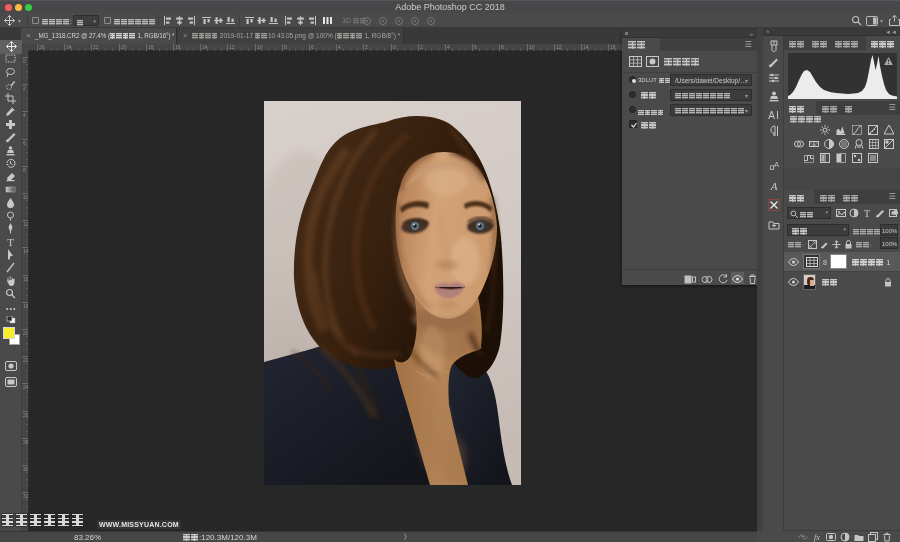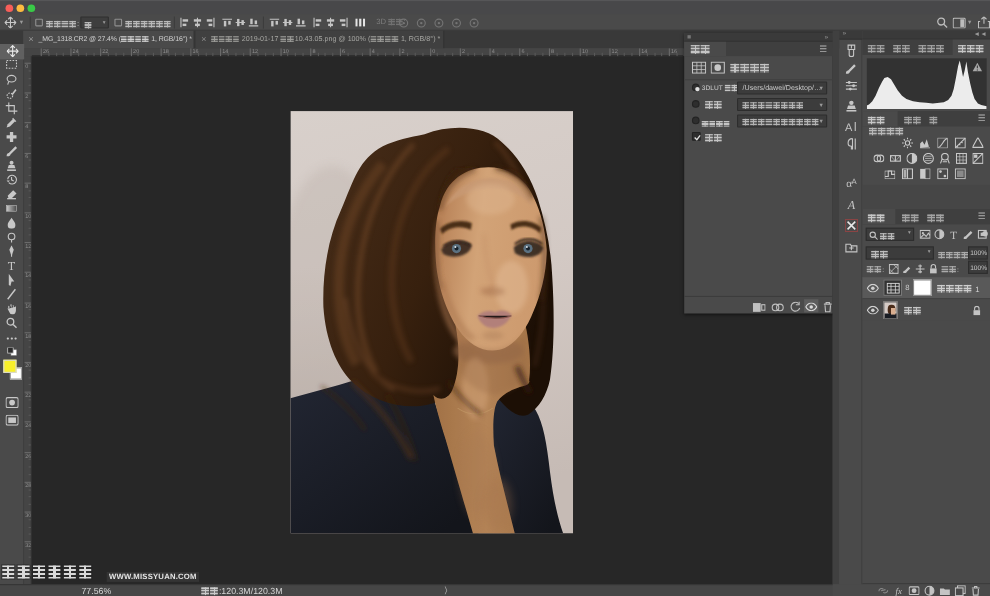--- a/index.html
+++ b/index.html
@@ -4,20 +4,21 @@
 body{width:900px;height:542px;overflow:hidden;position:relative;background:#4a4a4a;
  font-family:"Liberation Sans",sans-serif;font-size:9px;line-height:1;-webkit-font-smoothing:antialiased}
 .ab{position:absolute;line-height:1}
 .txt{color:#c9c9c9;font-size:8px;line-height:1}
 svg{display:block}
 </style></head><body>
 <div class="ab" style="left:0;top:0;width:900px;height:13px;background:#48484a;border-top:1px solid #565658">
 <div class="ab" style="left:5px;top:3px;width:7px;height:7px;border-radius:50%;background:#f75e59"></div>
 <div class="ab" style="left:15px;top:3px;width:7px;height:7px;border-radius:50%;background:#fdbb40"></div>
 <div class="ab" style="left:25px;top:3px;width:7px;height:7px;border-radius:50%;background:#39ca47"></div>
+<div class="ab" style="left:0;top:2px;width:900px;text-align:center;color:#cbcbcb;font-size:9px">Adobe Photoshop CC 2018</div>
 </div>
 <div class="ab" style="left:0;top:13px;width:900px;height:15px;background:#4a4a4a;border-bottom:1px solid #3a3a3a">
 <svg class="ab" style="left:4px;top:2px" width="11" height="11" viewBox="0 0 11 11">
 <g stroke="#c8c8c8" stroke-width="1" fill="none">
         <path d="M5.5 0.5v10M0.5 5.5h10"></path>
 <path d="M3.5 2.5l2-2 2 2M3.5 8.5l2 2 2-2M2.5 3.5l-2 2 2 2M8.5 3.5l2 2-2 2"></path>
       </g>
     </svg>
 <div class="ab txt" style="left:18px;top:5px;color:#9a9a9a;font-size:6px">▾</div>
 <div class="ab" style="left:27px;top:2px;width:1px;height:11px;background:#3c3c3c"></div>
@@ -910,19 +911,19 @@
     </svg>
 <svg class="ab" style="left:84px;top:504px" width="10" height="10" viewBox="0 0 10 10">
       <rect x="2.5" y="0.5" width="7" height="7" fill="none" stroke="#c4c4c4"></rect>
       <rect x="0.5" y="2.5" width="7" height="7" fill="#4a4a4a" stroke="#c4c4c4"></rect>
     </svg>
 <svg class="ab" style="left:98px;top:504px" width="10" height="10" viewBox="0 0 10 10">
       <path d="M1.5 2.5h7M4 2.5V1.2h2v1.3M2.5 3.5l.4 5.5h4.2l.4-5.5" stroke="#c4c4c4" fill="none"></path>
     </svg>
 </div>
 <div class="ab" style="left:0;top:531px;width:757px;height:11px;background:#464646;border-top:1px solid #353535">
-<span class="ab" style="left:74px;top:2px;color:#d6d6d6;font-size:8px">77.56%</span>
+<span class="ab" style="left:74px;top:2px;color:#d6d6d6;font-size:8px">83.26%</span>
 <span class="ab" style="left:183px;top:2px;color:#d6d6d6;font-size:8px"><i style="display:inline-block;width:7px;height:7px;margin-right:1px;vertical-align:-1px;opacity:0.92;background-color:rgba(214,214,214,0.40);background-image:linear-gradient(90deg,transparent 45%,#d6d6d6 45% 58%,transparent 58%),repeating-linear-gradient(180deg,#d6d6d6 0 1px,transparent 1px 2.5px)"></i><i style="display:inline-block;width:7px;height:7px;margin-right:1px;vertical-align:-1px;opacity:0.92;background-color:rgba(214,214,214,0.40);background-image:linear-gradient(90deg,transparent 45%,#d6d6d6 45% 58%,transparent 58%),repeating-linear-gradient(180deg,#d6d6d6 0 1px,transparent 1px 2.5px)"></i>:120.3M/120.3M</span>
 <span class="ab" style="left:404px;top:1px;color:#b0b0b0;font-size:8px">〉</span>
 </div>
 <div class="ab" style="left:2px;top:512px;width:250px;height:20px">
 <div class="ab" style="left:0;top:2px"><i style="display:inline-block;width:11px;height:12px;margin-right:3px;background:linear-gradient(90deg,transparent 40%,#d9d9d9 40% 60%,transparent 60%),repeating-linear-gradient(180deg,#d9d9d9 0 1.5px,rgba(45,45,45,.6) 1.5px 3.6px);outline:1px solid rgba(35,35,35,.55)"></i><i style="display:inline-block;width:11px;height:12px;margin-right:3px;background:linear-gradient(90deg,transparent 40%,#d9d9d9 40% 60%,transparent 60%),repeating-linear-gradient(180deg,#d9d9d9 0 1.5px,rgba(45,45,45,.6) 1.5px 3.6px);outline:1px solid rgba(35,35,35,.55)"></i><i style="display:inline-block;width:11px;height:12px;margin-right:3px;background:linear-gradient(90deg,transparent 40%,#d9d9d9 40% 60%,transparent 60%),repeating-linear-gradient(180deg,#d9d9d9 0 1.5px,rgba(45,45,45,.6) 1.5px 3.6px);outline:1px solid rgba(35,35,35,.55)"></i><i style="display:inline-block;width:11px;height:12px;margin-right:3px;background:linear-gradient(90deg,transparent 40%,#d9d9d9 40% 60%,transparent 60%),repeating-linear-gradient(180deg,#d9d9d9 0 1.5px,rgba(45,45,45,.6) 1.5px 3.6px);outline:1px solid rgba(35,35,35,.55)"></i><i style="display:inline-block;width:11px;height:12px;margin-right:3px;background:linear-gradient(90deg,transparent 40%,#d9d9d9 40% 60%,transparent 60%),repeating-linear-gradient(180deg,#d9d9d9 0 1.5px,rgba(45,45,45,.6) 1.5px 3.6px);outline:1px solid rgba(35,35,35,.55)"></i><i style="display:inline-block;width:11px;height:12px;margin-right:3px;background:linear-gradient(90deg,transparent 40%,#d9d9d9 40% 60%,transparent 60%),repeating-linear-gradient(180deg,#d9d9d9 0 1.5px,rgba(45,45,45,.6) 1.5px 3.6px);outline:1px solid rgba(35,35,35,.55)"></i></div>
 <div class="ab" style="left:95px;top:8px;color:#e4e4e4;font-size:7px;font-weight:bold;background:rgba(62,62,62,.6);padding:1px 2px;letter-spacing:.2px">WWW.MISSYUAN.COM</div>
 </div>
 </body></html>

